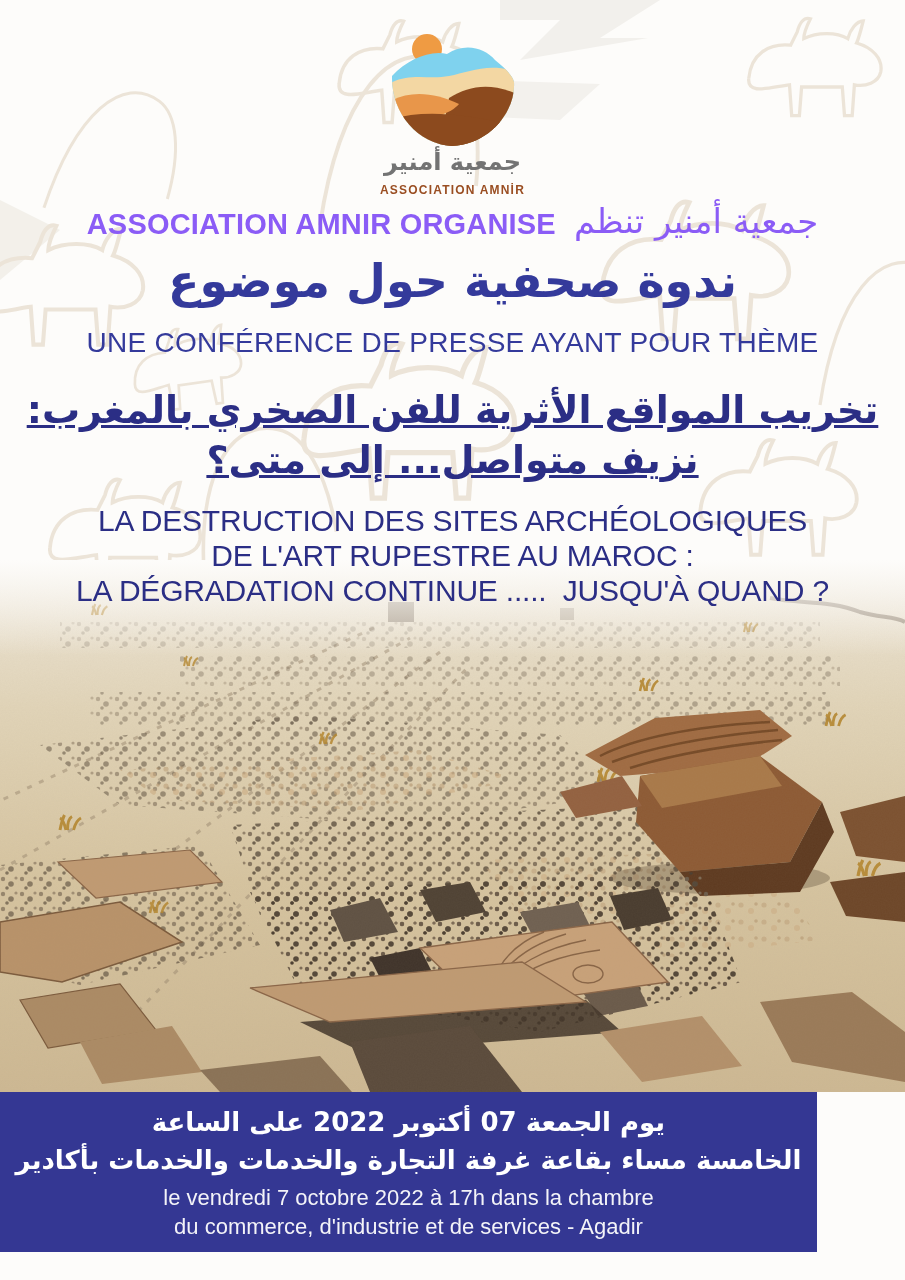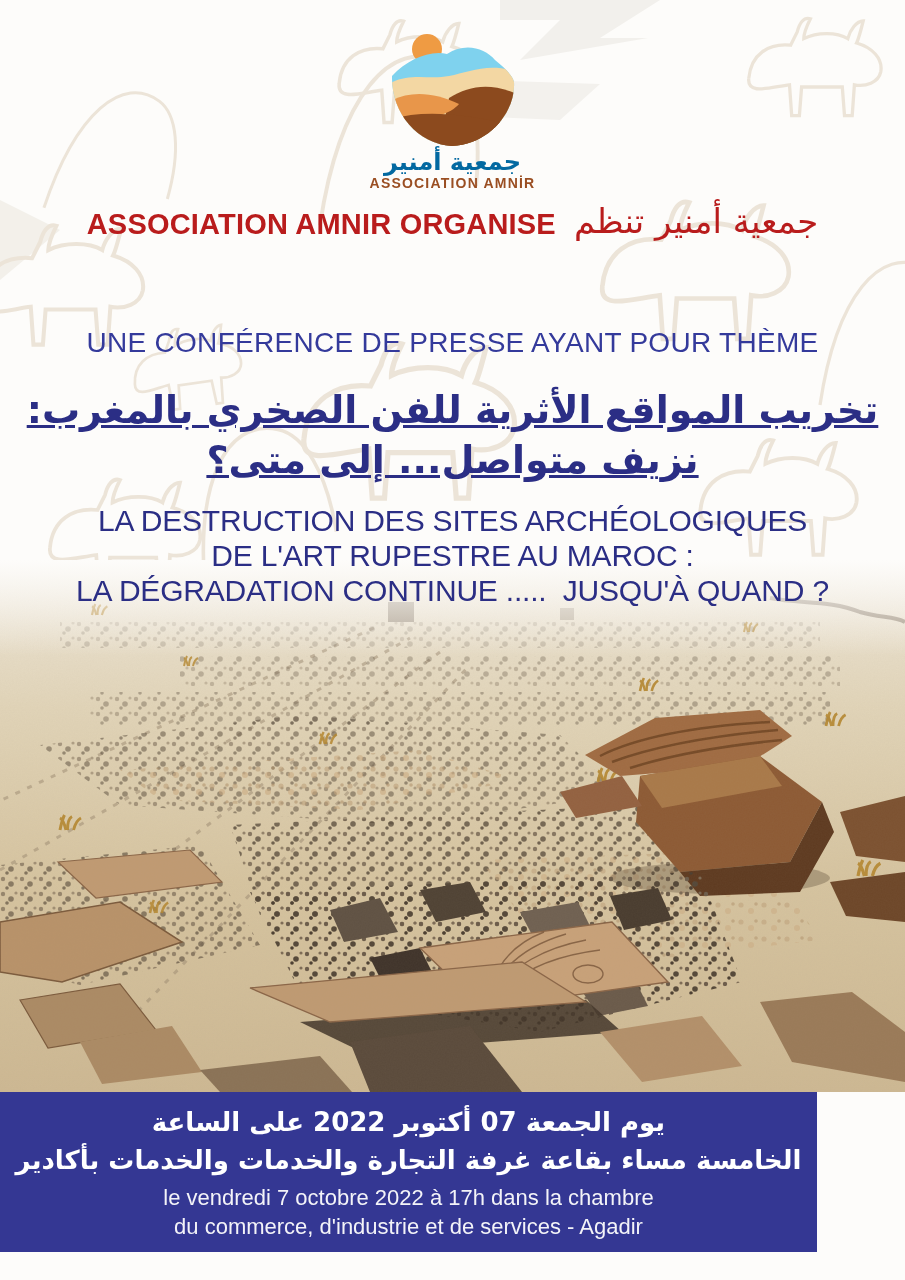--- a/index.html
+++ b/index.html
@@ -9,25 +9,25 @@
     font-family:"Liberation Sans",sans-serif;
   }
   .abs{position:absolute;left:0;right:0;}
   svg{display:block;}
 
   
   .bg-petro{position:absolute;top:0;left:0;pointer-events:none;}
 
   
   .logo-block{position:absolute;top:32px;left:0;right:0;display:flex;flex-direction:column;align-items:center;}
-  .logo-ar{font-family:"DejaVu Sans",sans-serif;direction:rtl;color:#0369a1;font-size:24px;font-weight:bold;line-height:1.0;margin-top:2px;}
-  .logo-en{color:#9a4e22;font-size:14px;font-weight:bold;letter-spacing:1.2px;margin-top:1px;}
-
-  
-  .organise-line{top:204px;display:flex;justify-content:center;align-items:center;gap:18px;color:#b91c1c;}
+  .logo-ar{font-family:"DejaVu Sans",sans-serif;direction:rtl;color:#737373;font-size:24px;font-weight:bold;line-height:1.0;margin-top:2px;}
+  .logo-en{color:#9a4e22;font-size:12px;font-weight:bold;letter-spacing:1.2px;margin-top:9px;}
+
+  
+  .organise-line{top:204px;display:flex;justify-content:center;align-items:center;gap:18px;color:#8b5cf6;}
   .org-lat{font-size:29px;font-weight:bold;letter-spacing:0.2px;}
   .org-ar{font-family:"DejaVu Sans",sans-serif;font-size:34px;font-weight:normal;position:relative;top:-3px;}
   .event-ar{top:254px;text-align:center;font-family:"DejaVu Sans",sans-serif;direction:rtl;
             color:#343a9b;font-size:46px;font-weight:600;}
   .event-fr{top:327px;text-align:center;color:#343a9b;font-size:28px;font-weight:400;letter-spacing:0.3px;}
 
   
   .title-ar{top:385px;text-align:center;font-family:"DejaVu Sans",sans-serif;direction:rtl;
             color:#2b2e85;font-size:38px;font-weight:bold;line-height:1.32;z-index:3;text-decoration:underline;}
   .title-fr{top:503px;text-align:center;color:#2b2e85;font-size:30px;font-weight:normal;
@@ -90,20 +90,21 @@
     </svg>
     <div class="logo-ar" lang="ar" dir="rtl">جمعية أمنير</div>
     <div class="logo-en">ASSOCIATION AMNİR</div>
   </div>
 
   <div class="abs organise-line">
     <span class="org-lat">ASSOCIATION AMNIR ORGANISE</span>
     <span class="org-ar" lang="ar" dir="rtl">جمعية أمنير تنظم</span>
   </div>
 
+  <div class="abs event-ar" lang="ar">ندوة صحفية حول موضوع</div>
   <div class="abs event-fr">UNE CONFÉRENCE DE PRESSE AYANT POUR THÈME</div>
 
   <div class="abs title-ar" lang="ar">
     <div>تخريب المواقع الأثرية للفن الصخري بالمغرب:</div>
     <div>نزيف متواصل... إلى متى؟</div>
   </div>
 
   <div class="abs title-fr">
     <div>LA DESTRUCTION DES SITES ARCHÉOLOGIQUES</div>
     <div>DE L'ART RUPESTRE AU MAROC :</div>

